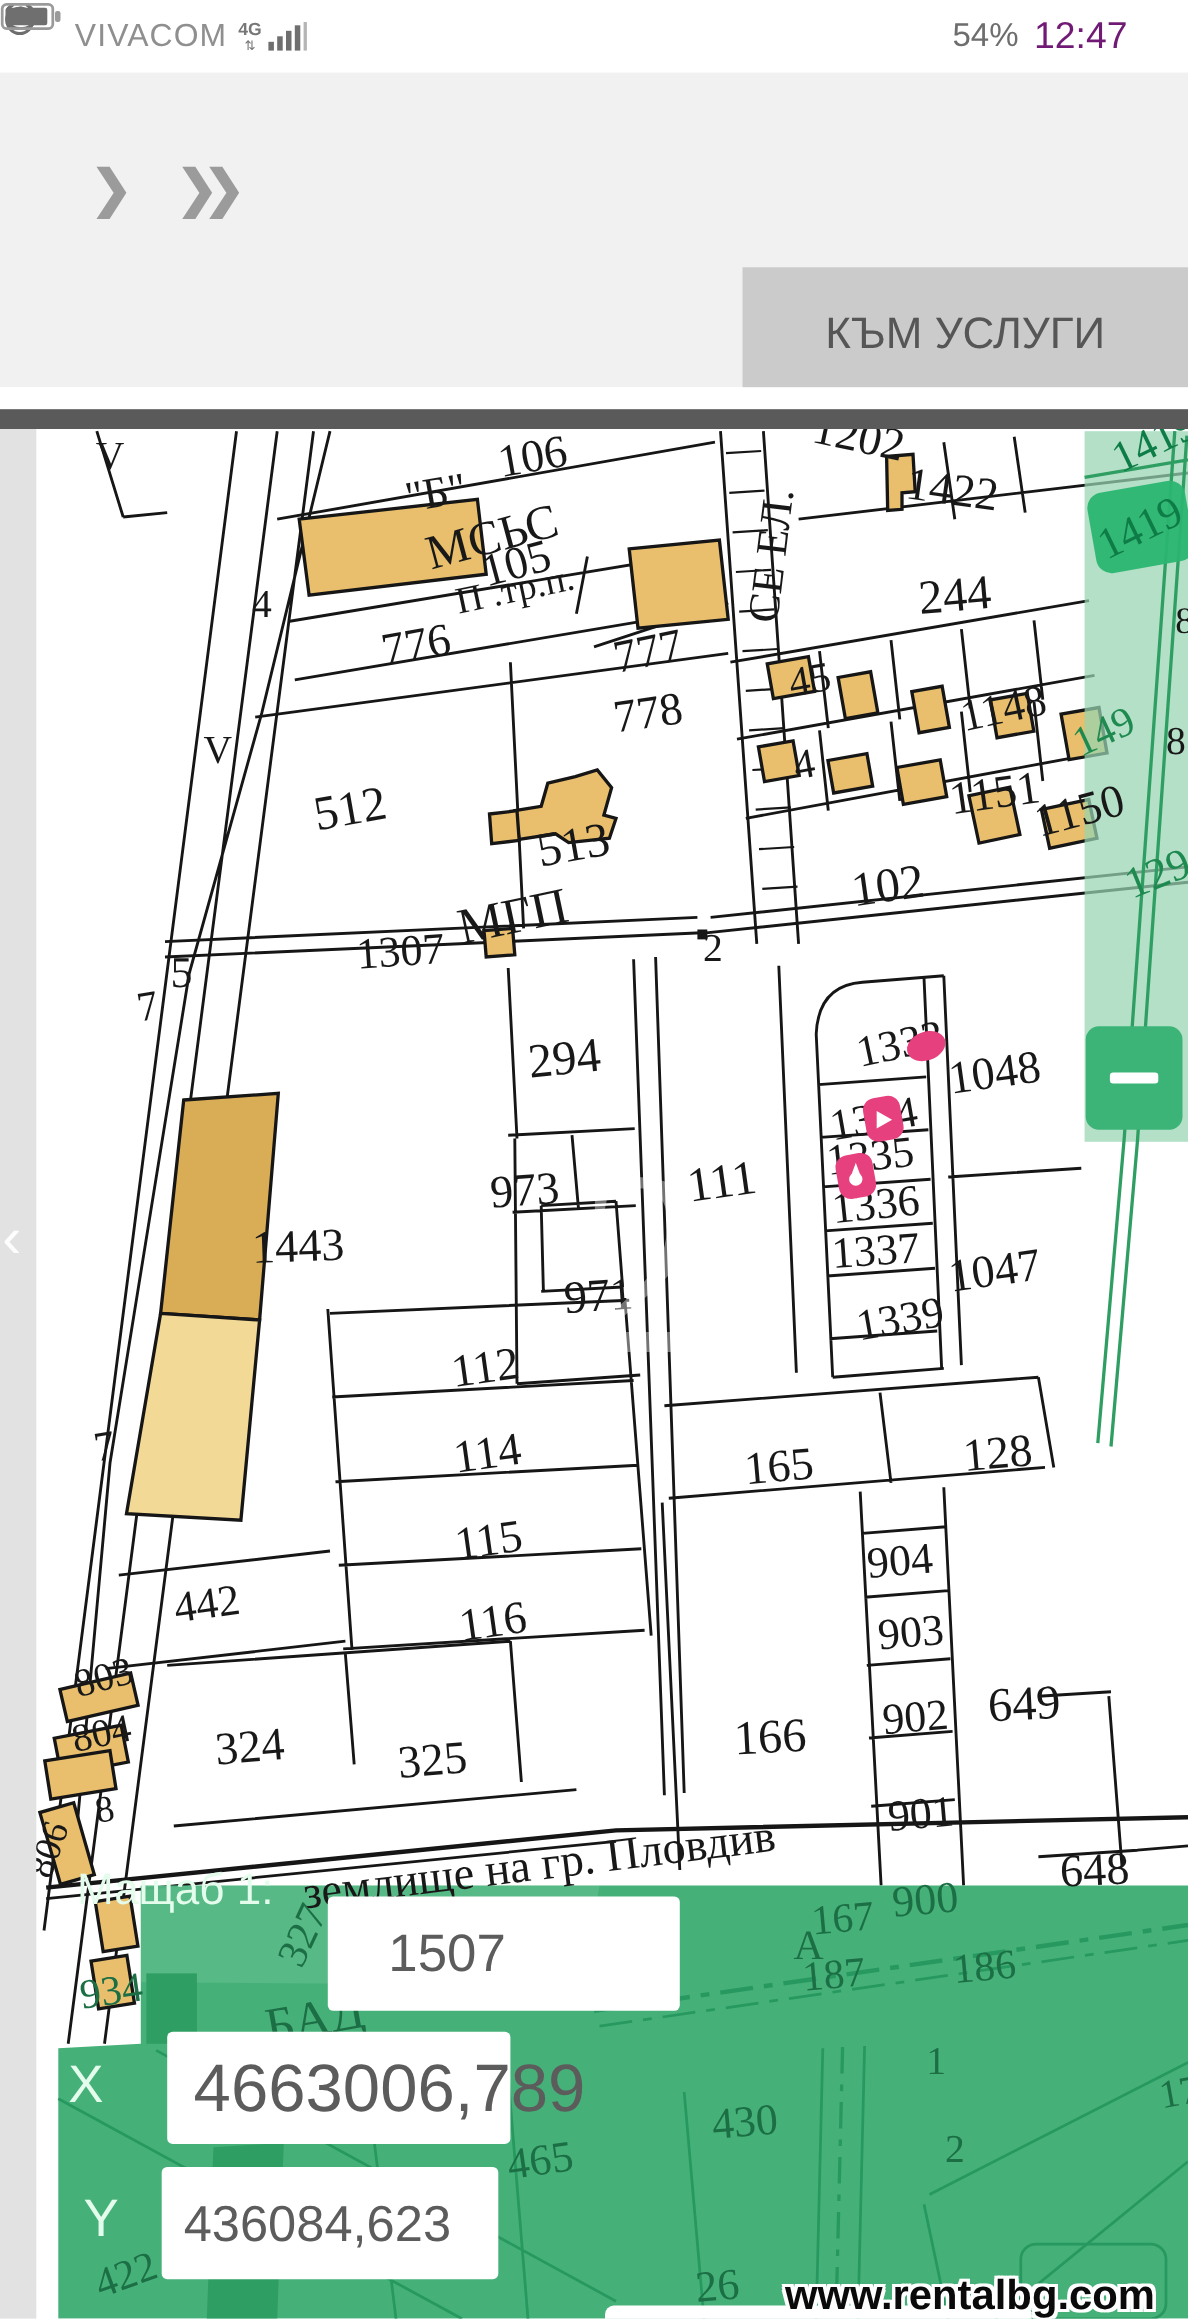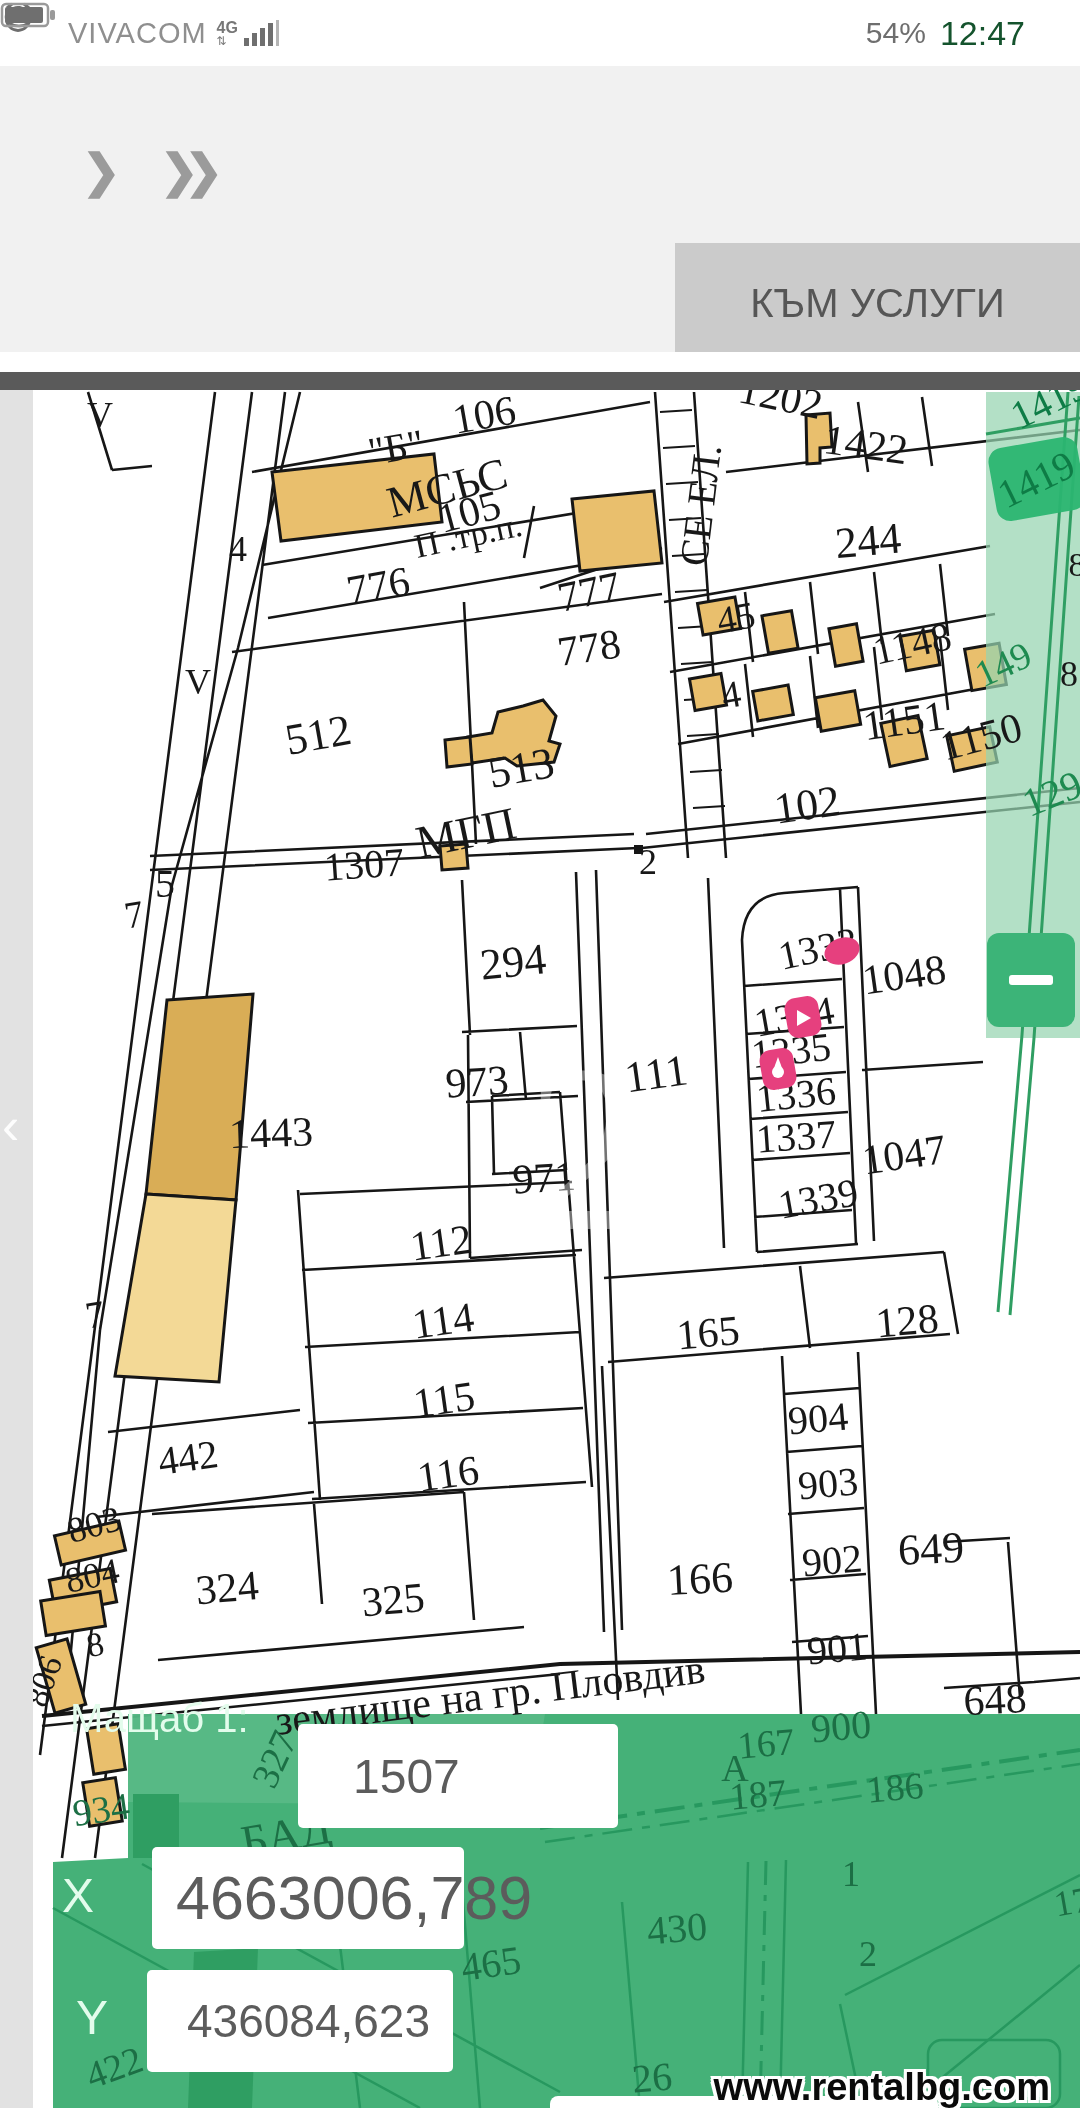--- a/index.html
+++ b/index.html
@@ -1,30 +1,30 @@
 <!DOCTYPE html>
 <html><head>
 <meta charset="utf-8">
 <style>
   html,body{margin:0;padding:0;}
   body{width:1080px;height:2108px;overflow:hidden;position:relative;background:#fff;
        font-family:"Liberation Sans",sans-serif;}
   #statusbar{position:absolute;left:0;top:0;width:1080px;height:66px;background:#fff;
              display:flex;align-items:center;color:#8a8a8a;border-radius:16px;}
   .carrier{margin-left:68px;font-size:29px;letter-spacing:1px;color:#8f8f8f;}
-  .netwrap{margin-left:10px;display:flex;flex-direction:column;line-height:1;color:#777;}
+  .netwrap{margin-left:10px;display:flex;flex-direction:column;align-items:center;line-height:1;color:#777;}
   .net4g{font-size:16px;font-weight:bold;}
   .netarr{font-size:12px;margin-top:-1px;}
   .sigbars{display:flex;align-items:flex-end;margin-left:6px;height:26px;}
   .sigbars i{display:block;width:5px;background:#6f6f6f;margin-right:3px;}
   .sb1{height:8px;}.sb2{height:13px;}.sb3{height:18px;}.sb4{height:23px;}
   .sbl{width:3px;height:26px;background:#b5b5b5;display:block;}
   .sb-right{margin-left:auto;margin-right:55px;display:flex;align-items:center;gap:10px;color:#6e6e6e;}
   .pct{font-size:30px;color:#6e6e6e;}
-  .clock{font-size:34px;color:#14532d;margin-left:4px;}
+  .clock{font-size:34px;color:#701a75;margin-left:4px;}
   #chrome{position:absolute;left:0;top:66px;width:1080px;height:286px;background:#f1f1f1;}
   .chev{position:absolute;top:78px;left:82px;font-size:46px;color:#9b9b9b;font-weight:bold;}
   .chev2{position:absolute;top:78px;left:160px;font-size:46px;color:#9b9b9b;font-weight:bold;letter-spacing:-14px;width:80px;}
   #services-btn{position:absolute;left:675px;top:177px;width:405px;height:120px;background:#cbcbcb;
      border:none;color:#565656;font-size:40px;display:flex;align-items:center;justify-content:center;
      font-family:"Liberation Sans",sans-serif;}
   #whitegap{position:absolute;left:0;top:352px;width:1080px;height:20px;background:#fff;}
   #darkbar{position:absolute;left:0;top:372px;width:1080px;height:18px;background:#5a5a5a;}
   #mapwrap{position:absolute;left:0;top:390px;width:1080px;height:1718px;overflow:hidden;background:#fff;}
   #graystrip{position:absolute;left:0;top:0;width:33px;height:1718px;background:#e2e2e2;}
@@ -266,18 +266,18 @@
   <div class="panel-lab" style="left:70px;top:1306px;font-size:40px;">Мащаб  1:</div>
   <div class="panel-box" style="left:298px;top:1334px;width:320px;height:104px;">
     <span style="padding-left:55px;">1507</span>
   </div>
   <div class="panel-lab" style="left:62px;top:1478px;font-size:48px;">X</div>
   <div class="panel-box" style="left:152px;top:1457px;width:312px;height:102px;font-size:61px;">
     <span style="padding-left:24px;">4663006,789</span>
   </div>
   <div class="panel-lab" style="left:76px;top:1600px;font-size:48px;">Y</div>
   <div class="panel-box" style="left:147px;top:1580px;width:306px;height:102px;font-size:46px;">
-    <span style="padding-left:40px;">436084,623</span>
+    <span style="padding-left:20px;">436084,623</span>
   </div>
 
   <div id="partialbox"></div>
   <div id="sitemark">www.rentalbg.com</div>
 </div>
 
 </body></html>

